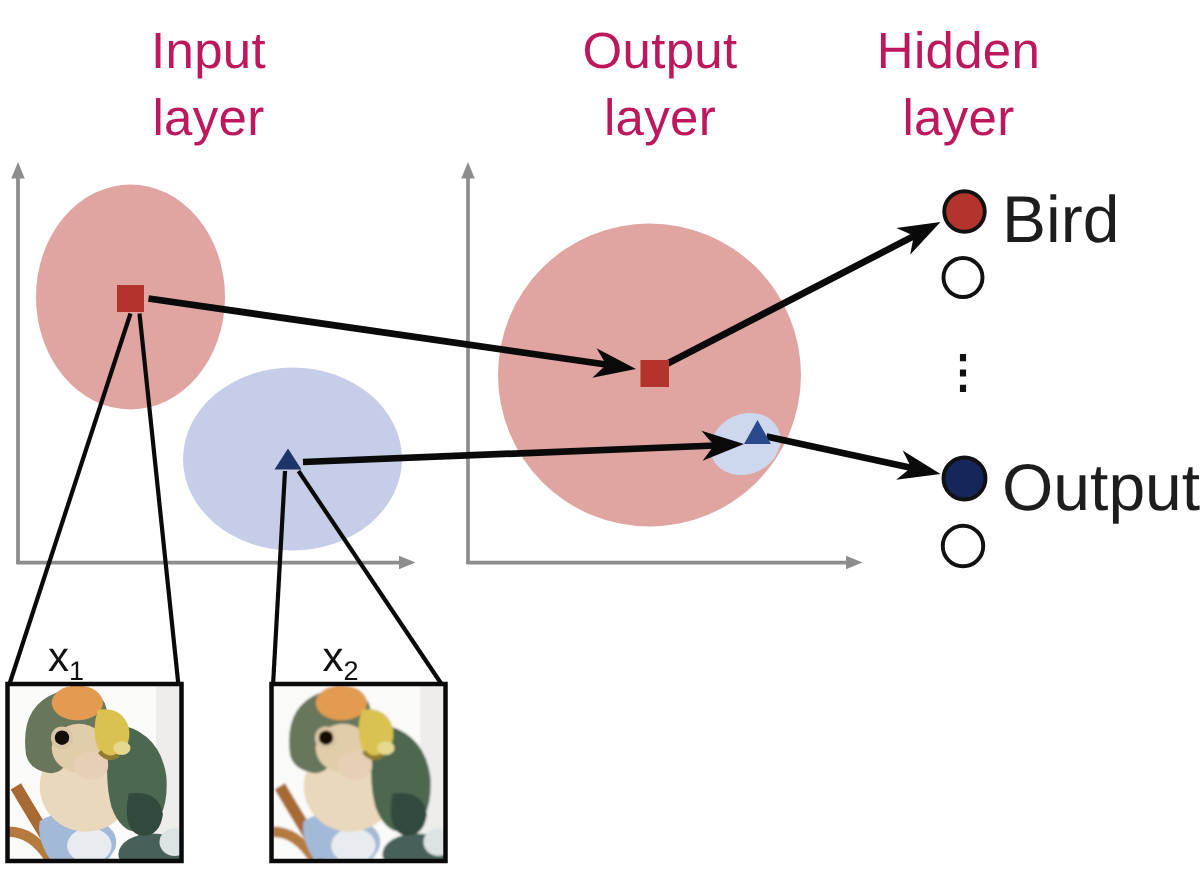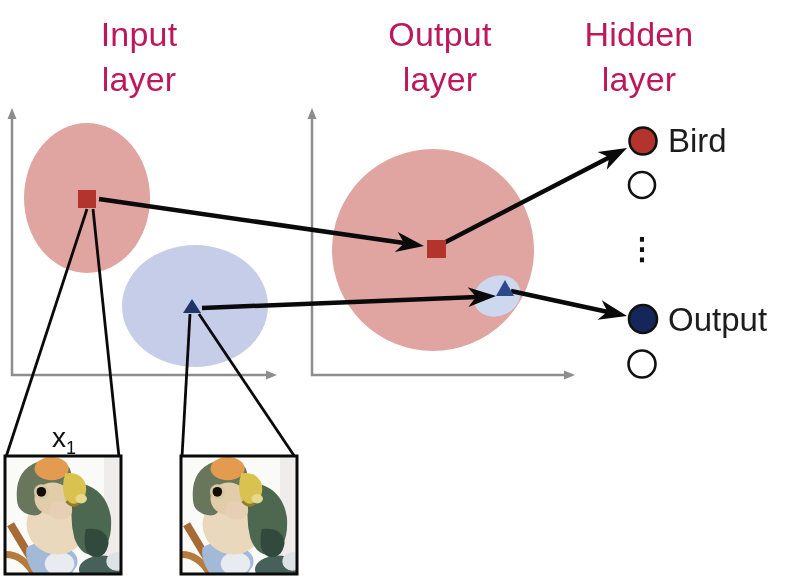--- a/index.html
+++ b/index.html
@@ -7,21 +7,21 @@
     position:relative;width:800px;height:582px;background:#ffffff;overflow:hidden;
     font-family:"Liberation Sans", sans-serif;color:#1d1d1d;
   }
   .canvas svg.scene{position:absolute;left:0;top:0;}
   .layer-title{
     position:absolute;width:200px;text-align:center;
     font-size:34px;line-height:45px;font-weight:400;letter-spacing:.2px;
     white-space:pre-line;color:#be185d;
   }
   .node-label{
-    position:absolute;font-size:33px;font-weight:400;color:#1d1d1d;white-space:nowrap;
+    position:absolute;font-size:44px;font-weight:400;color:#1d1d1d;white-space:nowrap;
   }
   .ellipsis{
     position:absolute;width:32px;text-align:center;font-size:30px;font-weight:700;
     line-height:34px;color:#111;
   }
   .sample-label{
     position:absolute;width:64px;text-align:center;font-size:28px;color:#111;
   }
   .sample-label sub{font-size:18px;line-height:0;}
 </style>
@@ -131,15 +131,16 @@
 layer</div>
   <div class="layer-title" style="left:340px;top:12px;">Output
 layer</div>
   <div class="layer-title" style="left:539px;top:12px;">Hidden
 layer</div>
 
   <div class="node-label" style="left:668px;top:122px;">Bird</div>
   <div class="ellipsis" style="left:626px;top:232px;">⋮</div>
   <div class="node-label" style="left:668px;top:301px;">Output</div>
 
-  <div class="sample-label" style="left:12px;top:422px;text-align:right;"><span>x</span><sub>1</sub></div>
+  <div class="sample-label" style="left:12px;top:422px;"><span>x</span><sub>1</sub></div>
+  <div class="sample-label" style="left:195px;top:422px;"><span>x</span><sub>2</sub></div>
 
 </div>
 
 </body></html>

